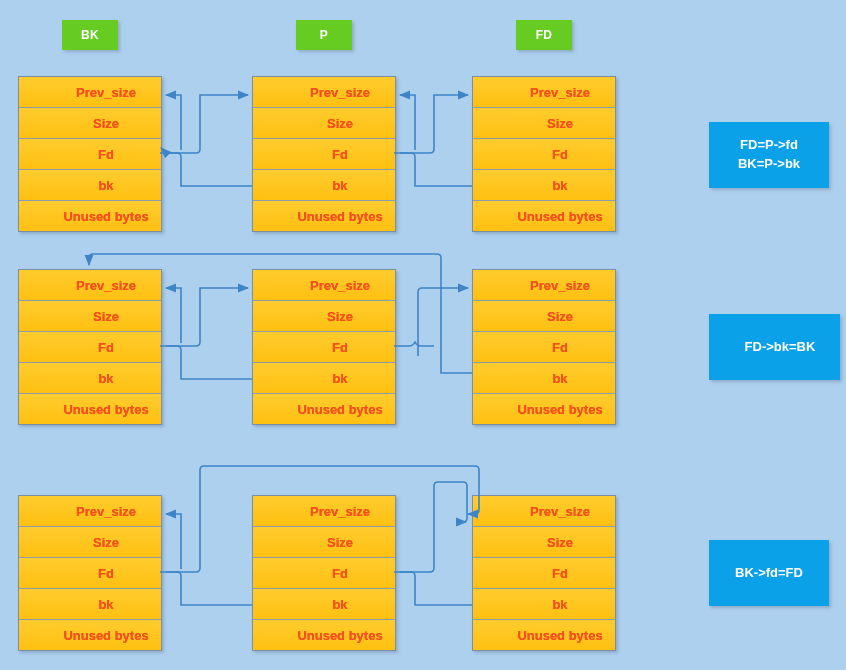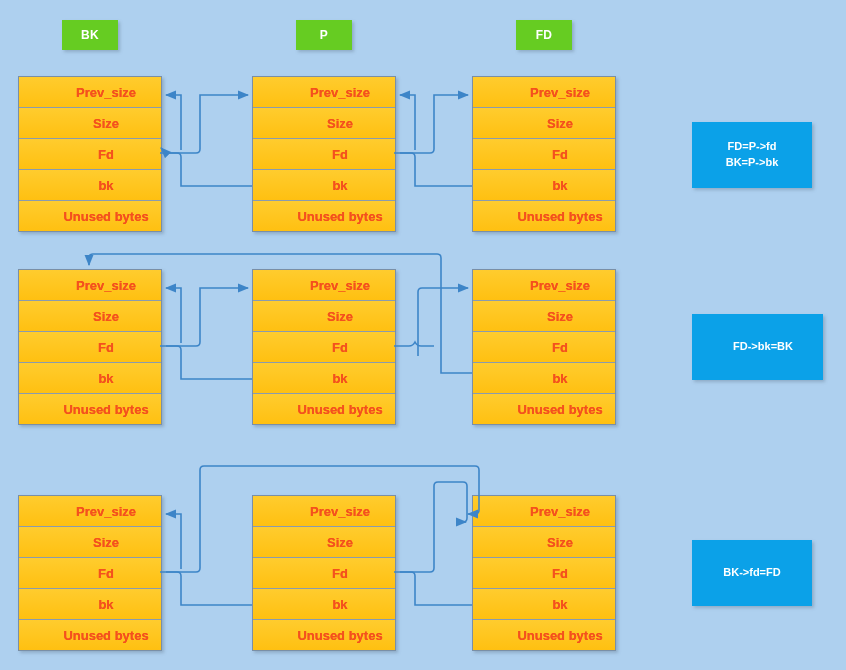--- a/index.html
+++ b/index.html
@@ -43,25 +43,26 @@
     padding-left:32px;
   }
   .chunk .cell:last-child{border-bottom:none;}
 
   
   .note{
     position:absolute;
     width:120px;
     background:#0ba1e8;
     color:#ffffff;
-    font-size:11px;font-weight:bold;
+    font-size:13px;font-weight:bold;
     display:flex;flex-direction:column;
     align-items:center;justify-content:center;
     box-shadow:2px 2px 3px rgba(90,110,130,.35);
     line-height:1.45;
+    margin-left:17px;
   }
 
   
   #arrows{position:absolute;left:0;top:0;width:846px;height:670px;pointer-events:none;}
   .wire{fill:none;stroke:#3d85c8;stroke-width:1.6;}
 </style>
 </head>
 <body>
 
 <div id="stage">

